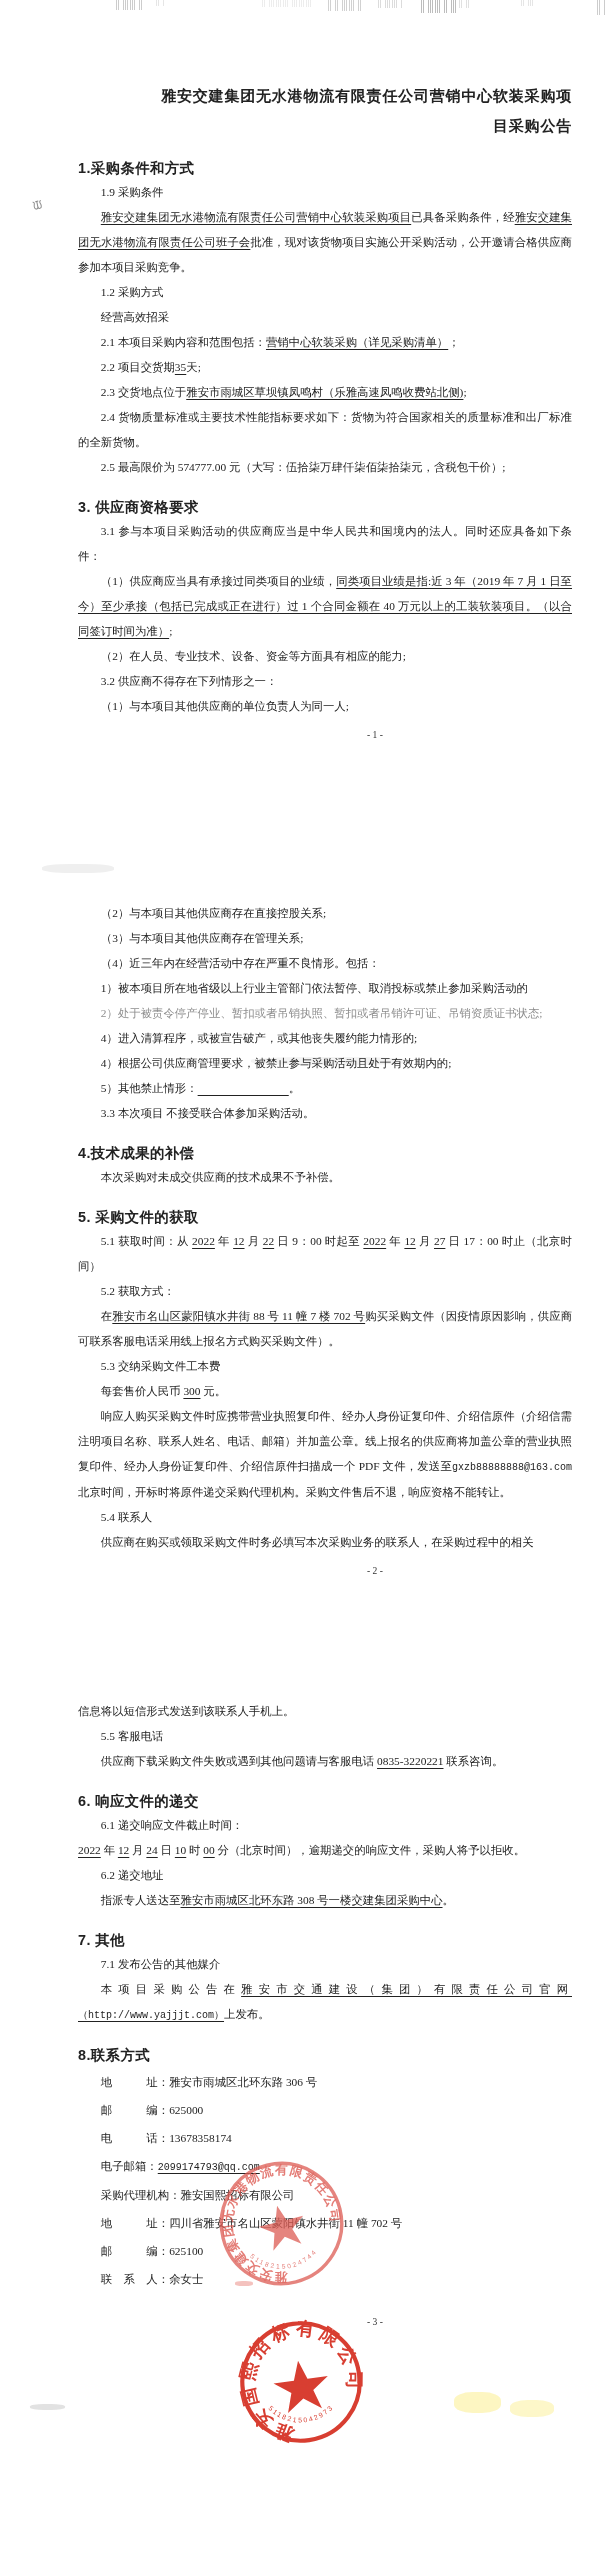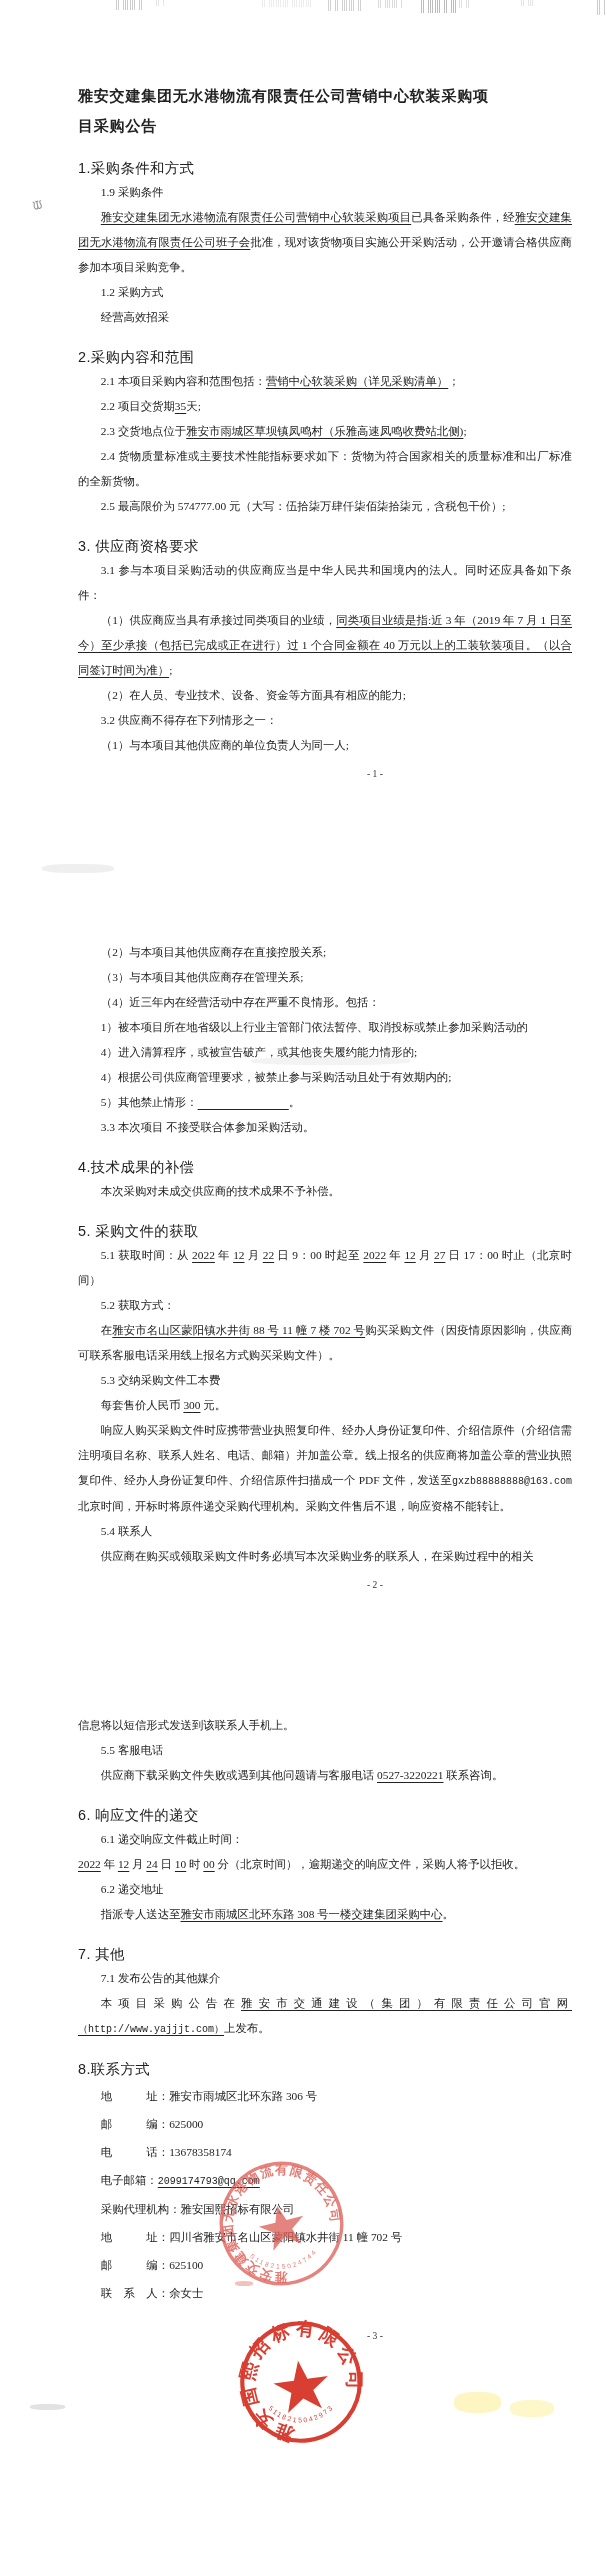--- a/index.html
+++ b/index.html
@@ -1,23 +1,23 @@
 <!DOCTYPE html>
 <html style="font-size:12px"><head>
 <meta charset="utf-8">
 <style>
   html,body{margin:0;padding:0;background:#ffffff;}
   #page{position:relative;width:608px;height:2576px;background:#ffffff;overflow:hidden;
         font-family:"Liberation Serif","DejaVu Serif",serif;color:#222;}
   #doc{position:relative;width:494px;margin-left:78px;}
   .blk{text-align:justify;}
   .blk-title{font-family:"Liberation Sans","DejaVu Sans",sans-serif;font-weight:bold;
-             font-size:15px;line-height:30px;text-align:left;letter-spacing:0.8px;}
+             font-size:15px;line-height:30px;text-align:right;letter-spacing:0.8px;}
   .blk-title-first{margin-top:81px;}
-  .blk-h1{font-family:"Liberation Sans","DejaVu Sans",sans-serif;font-weight:normal;
+  .blk-h1{font-family:"Liberation Sans","DejaVu Sans",sans-serif;font-weight:bold;
           font-size:14.4px;line-height:23px;margin-top:16px;text-align:left;letter-spacing:0.4px;}
   .blk-para{font-size:11.4px;line-height:25px;text-indent:2em;}
   .blk-para0{font-size:11.4px;line-height:25px;text-indent:0;}
   .blk-pagenum{font-size:9.5px;line-height:15px;text-align:center;padding-left:100px;
                margin-top:9px;color:#333;}
   .blk-pagenum-last{margin-top:23px;}
   .blk-gap-lg{height:158px;}
   .blk-gap-md{height:120px;}
   .blk-contact{font-size:11.4px;line-height:25px;text-indent:2em;margin-top:3px;text-align:left;}
   .faded{color:#8d8d8d;}
@@ -55,58 +55,58 @@
   <div class="smudge" style="left:510px;top:2400px;width:44px;height:16.7px;background:rgba(250,234,120,.40);"></div>
 
   <div id="doc">
       <div class="blk blk-title blk-title-first"><span class="">雅安交建集团无水港物流有限责任公司营销中心软装采购项</span></div>
       <div class="blk blk-title"><span class="">目采购公告</span></div>
       <div class="blk blk-h1"><span class="">1.采购条件和方式</span></div>
       <div class="blk blk-para"><span class="">1.9 采购条件</span></div>
       <div class="blk blk-para"><span class="u ">雅安交建集团无水港物流有限责任公司营销中心软装采购项目</span><span class="">已具备采购条件，经</span><span class="u ">雅安交建集团无水港物流有限责任公司班子会</span><span class="">批准，现对该货物项目实施公开采购活动，公开邀请合格供应商参加本项目采购竞争。</span></div>
       <div class="blk blk-para"><span class="">1.2 采购方式</span></div>
       <div class="blk blk-para"><span class="">经营高效招采</span></div>
-      <div class="blk blk-h1"><span class="">2.采购内容和范围</span></div>
       <div class="blk blk-para"><span class="">2.1 本项目采购内容和范围包括：</span><span class="u ">营销中心软装采购（详见采购清单）</span><span class="">；</span></div>
       <div class="blk blk-para"><span class="">2.2 项目交货期</span><span class="u ">35</span><span class="">天;</span></div>
       <div class="blk blk-para"><span class="">2.3 交货地点位于</span><span class="u ">雅安市雨城区草坝镇凤鸣村（乐雅高速凤鸣收费站北侧)</span><span class="">;</span></div>
       <div class="blk blk-para"><span class="">2.4 货物质量标准或主要技术性能指标要求如下：货物为符合国家相关的质量标准和出厂标准的全新货物。</span></div>
       <div class="blk blk-para"><span class="">2.5 最高限价为 574777.00 元（大写：伍拾柒万肆仟柒佰柒拾柒元，含税包干价）;</span></div>
       <div class="blk blk-h1"><span class="">3. 供应商资格要求</span></div>
       <div class="blk blk-para"><span class="">3.1 参与本项目采购活动的供应商应当是中华人民共和国境内的法人。同时还应具备如下条件：</span></div>
       <div class="blk blk-para"><span class="">（1）供应商应当具有承接过同类项目的业绩，</span><span class="u ">同类项目业绩是指:近 3 年（2019 年 7 月 1 日至今）至少承接（包括已完成或正在进行）过 1 个合同金额在 40 万元以上的工装软装项目。（以合同签订时间为准）</span><span class="">;</span></div>
       <div class="blk blk-para"><span class="">（2）在人员、专业技术、设备、资金等方面具有相应的能力;</span></div>
       <div class="blk blk-para"><span class="">3.2 供应商不得存在下列情形之一：</span></div>
       <div class="blk blk-para"><span class="">（1）与本项目其他供应商的单位负责人为同一人;</span></div>
       <div class="blk blk-pagenum"><span class="">- 1 -</span></div>
       <div class="blk blk-gap-lg"></div>
       <div class="blk blk-para"><span class="">（2）与本项目其他供应商存在直接控股关系;</span></div>
       <div class="blk blk-para"><span class="">（3）与本项目其他供应商存在管理关系;</span></div>
       <div class="blk blk-para"><span class="">（4）近三年内在经营活动中存在严重不良情形。包括：</span></div>
       <div class="blk blk-para"><span class="">1）被本项目所在地省级以上行业主管部门依法暂停、取消投标或禁止参加采购活动的</span></div>
+      <div class="blk blk-para faded"><span class="">2）处于被责令停产停业、暂扣或者吊销执照、暂扣或者吊销许可证、吊销资质证书状态;</span></div>
       <div class="blk blk-para"><span class="">4）进入清算程序，或被宣告破产，或其他丧失履约能力情形的;</span></div>
       <div class="blk blk-para"><span class="">4）根据公司供应商管理要求，被禁止参与采购活动且处于有效期内的;</span></div>
       <div class="blk blk-para"><span class="">5）其他禁止情形：</span><span class="u ">　　　　　　　　</span><span class="">。</span></div>
       <div class="blk blk-para"><span class="">3.3 本次项目 不接受联合体参加采购活动。</span></div>
       <div class="blk blk-h1"><span class="">4.技术成果的补偿</span></div>
       <div class="blk blk-para"><span class="">本次采购对未成交供应商的技术成果不予补偿。</span></div>
       <div class="blk blk-h1"><span class="">5. 采购文件的获取</span></div>
       <div class="blk blk-para"><span class="">5.1 获取时间：从 </span><span class="u ">2022</span><span class=""> 年 </span><span class="u ">12</span><span class=""> 月 </span><span class="u ">22</span><span class=""> 日 9：00 时起至 </span><span class="u ">2022</span><span class=""> 年 </span><span class="u ">12</span><span class=""> 月 </span><span class="u ">27</span><span class=""> 日 17：00 时止（北京时间）</span></div>
       <div class="blk blk-para"><span class="">5.2 获取方式：</span></div>
       <div class="blk blk-para"><span class="">在</span><span class="u ">雅安市名山区蒙阳镇水井街 88 号 11 幢 7 楼 702 号</span><span class="">购买采购文件（因疫情原因影响，供应商可联系客服电话采用线上报名方式购买采购文件）。</span></div>
       <div class="blk blk-para"><span class="">5.3 交纳采购文件工本费</span></div>
       <div class="blk blk-para"><span class="">每套售价人民币 </span><span class="u ">300</span><span class=""> 元。</span></div>
       <div class="blk blk-para"><span class="">响应人购买采购文件时应携带营业执照复印件、经办人身份证复印件、介绍信原件（介绍信需注明项目名称、联系人姓名、电话、邮箱）并加盖公章。线上报名的供应商将加盖公章的营业执照复印件、经办人身份证复印件、介绍信原件扫描成一个 PDF 文件，发送至</span><span class="m ">gxzb88888888@163.com</span><span class=""> 北京时间，开标时将原件递交采购代理机构。采购文件售后不退，响应资格不能转让。</span></div>
       <div class="blk blk-para"><span class="">5.4 联系人</span></div>
       <div class="blk blk-para"><span class="">供应商在购买或领取采购文件时务必填写本次采购业务的联系人，在采购过程中的相关</span></div>
       <div class="blk blk-pagenum"><span class="">- 2 -</span></div>
       <div class="blk blk-gap-md"></div>
       <div class="blk blk-para0"><span class="">信息将以短信形式发送到该联系人手机上。</span></div>
       <div class="blk blk-para"><span class="">5.5 客服电话</span></div>
-      <div class="blk blk-para"><span class="">供应商下载采购文件失败或遇到其他问题请与客服电话 </span><span class="u ">0527-3220221</span><span class=""> 联系咨询。</span></div>
+      <div class="blk blk-para"><span class="">供应商下载采购文件失败或遇到其他问题请与客服电话 </span><span class="u ">0835-3220221</span><span class=""> 联系咨询。</span></div>
       <div class="blk blk-h1"><span class="">6. 响应文件的递交</span></div>
       <div class="blk blk-para"><span class="">6.1 递交响应文件截止时间：</span></div>
       <div class="blk blk-para0"><span class="u ">2022</span><span class=""> 年 </span><span class="u ">12</span><span class=""> 月 </span><span class="u ">24</span><span class=""> 日 </span><span class="u ">10</span><span class=""> 时 </span><span class="u ">00</span><span class=""> 分（北京时间），逾期递交的响应文件，采购人将予以拒收。</span></div>
       <div class="blk blk-para"><span class="">6.2 递交地址</span></div>
       <div class="blk blk-para"><span class="">指派专人送达至</span><span class="u ">雅安市雨城区北环东路 308 号一楼交建集团采购中心</span><span class="">。</span></div>
       <div class="blk blk-h1"><span class="">7. 其他</span></div>
       <div class="blk blk-para"><span class="">7.1 发布公告的其他媒介</span></div>
       <div class="blk blk-para"><span class="ls">本项目采购公告在</span><span class="u ls">雅安市交通建设（集团）有限责任公司官网</span><span class="u m ">（http://www.yajjjt.com）</span><span class="">上发布。</span></div>
       <div class="blk blk-h1"><span class="">8.联系方式</span></div>
       <div class="blk blk-contact"><span class="">地　　　址：雅安市雨城区北环东路 306 号</span></div>

